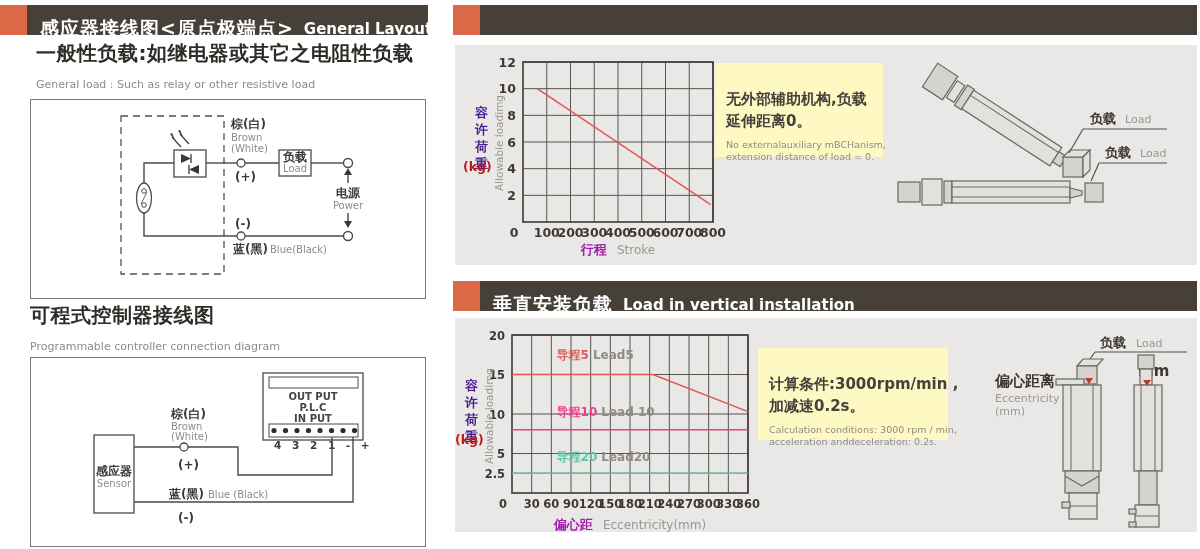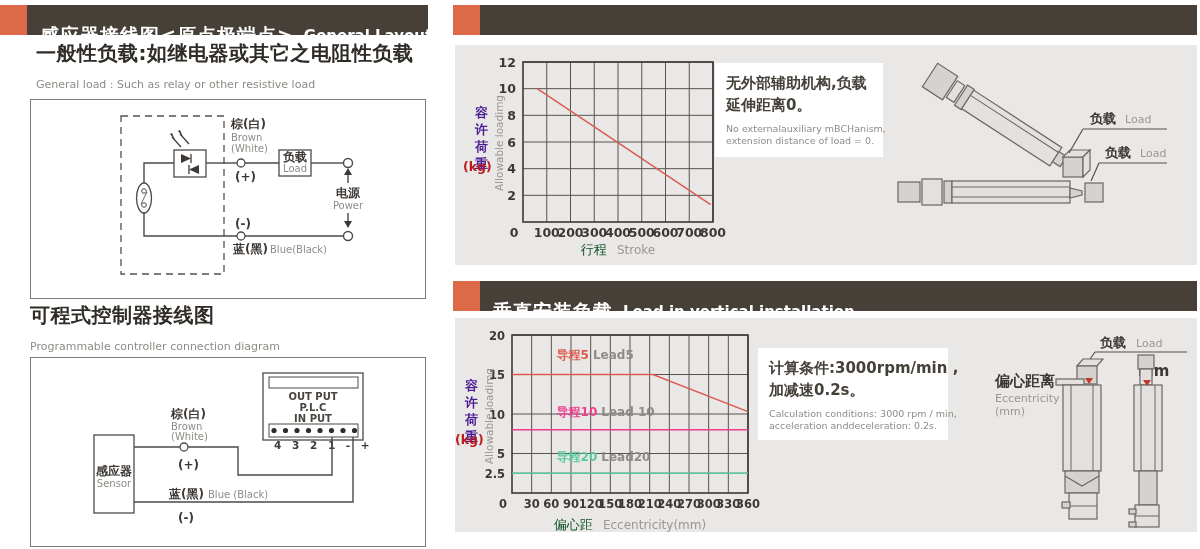--- a/index.html
+++ b/index.html
@@ -2,40 +2,40 @@
 <html><head>
 <meta charset="utf-8">
 <style>
   html,body{margin:0;padding:0;background:#fff;}
   body{font-family:"DejaVu Sans","Liberation Sans",sans-serif;color:#3d3834;}
   .page{position:relative;width:1200px;height:549px;background:#fff;overflow:hidden;}
   .abs{position:absolute;}
   
   .hdr{position:absolute;height:30px;background:#474039;}
   .hdr .sq{position:absolute;left:0;top:0;width:27px;height:30px;background:#dc6a49;}
-  .hdr .txt{position:absolute;left:40px;top:16px;height:30px;display:flex;align-items:center;white-space:nowrap;color:#fff;}
+  .hdr .txt{position:absolute;left:40px;top:9px;height:30px;display:flex;align-items:center;white-space:nowrap;color:#fff;}
   .hdr .cn{font-size:19px;font-weight:bold;letter-spacing:1px;}
   .hdr .en{font-size:15px;font-weight:bold;margin-left:10px;}
   
   .sec-cn{font-size:20px;font-weight:bold;color:#2f2b27;letter-spacing:.5px;white-space:nowrap;}
   .sec-en{font-size:11px;color:#8f8b86;margin-top:11px;white-space:nowrap;}
   
   .dbox{position:absolute;background:#fff;border:1.5px solid #7e7b77;}
   
   .panel{position:absolute;background:#e9e8e6;}
   
-  .note{position:absolute;background:#ffffff;padding:10px 11px;box-sizing:border-box;}
+  .note{position:absolute;background:#fef9c3;padding:26px 11px;box-sizing:border-box;}
   .note .ncn{font-size:15px;font-weight:bold;color:#45403a;line-height:1.45;white-space:nowrap;}
   .note .nen{font-size:9.5px;color:#8f8b86;line-height:1.35;margin-top:6px;white-space:nowrap;}
   
   .ycn{position:absolute;width:15px;font-size:13px;font-weight:bold;line-height:1.3;word-break:break-all;color:#4c1d95;}
   .ykg{position:absolute;font-size:12.5px;font-weight:bold;color:#b91c1c;}
   .yen{position:absolute;width:120px;text-align:center;font-size:10.5px;color:#9b9792;transform:rotate(-90deg);}
   .xtitle{position:absolute;text-align:center;white-space:nowrap;}
-  .xtitle .xc{font-size:13px;font-weight:normal;color:#14532d;}
+  .xtitle .xc{font-size:13px;font-weight:bold;color:#a21caf;}
   .xtitle .xe{font-size:12px;color:#9b9792;margin-left:5px;}
   
   text{font-family:"DejaVu Sans","Liberation Sans",sans-serif;}
   .tick{font-weight:bold;fill:#3d3834;}
   .slabel{font-size:12px;font-weight:bold;}
   .d-cn{font-size:12px;font-weight:bold;fill:#3d3834;}
   .d-cnm{font-size:12px;font-weight:bold;fill:#3d3834;text-anchor:middle;}
   .d-en{font-size:10px;fill:#8f8b86;}
   .d-enm{font-size:10px;fill:#8f8b86;text-anchor:middle;}
   .d-plc{font-size:10px;font-weight:bold;fill:#4a453f;text-anchor:middle;}

